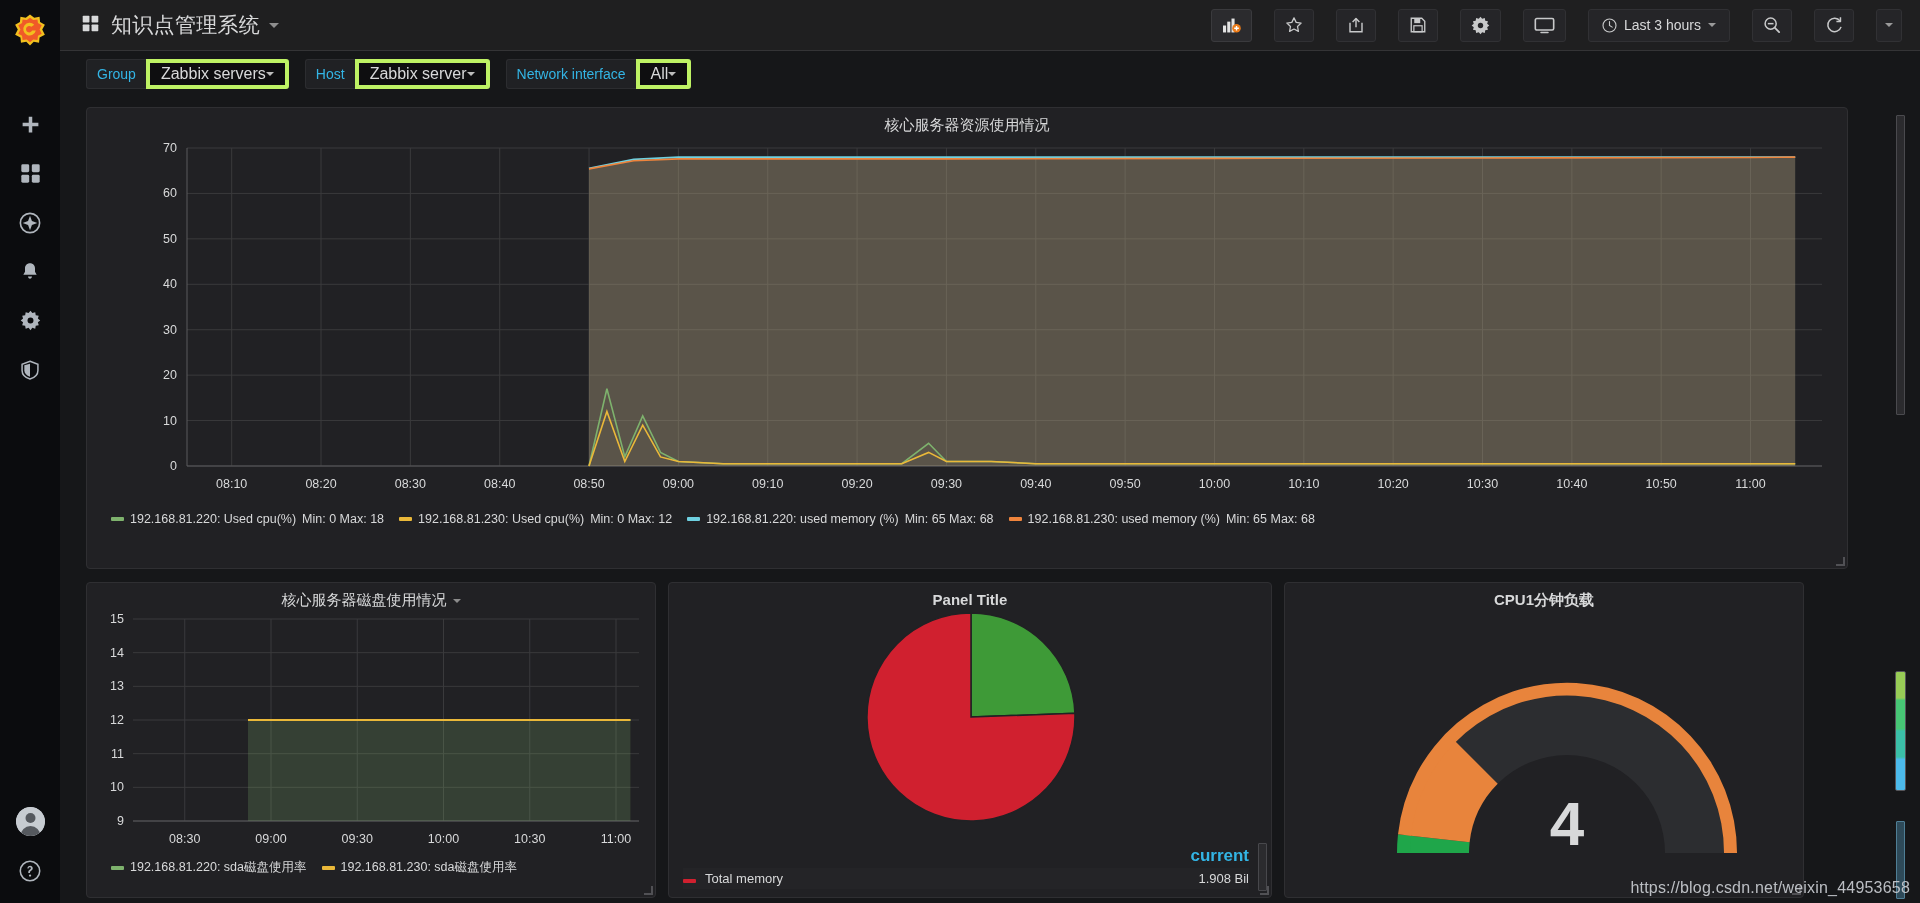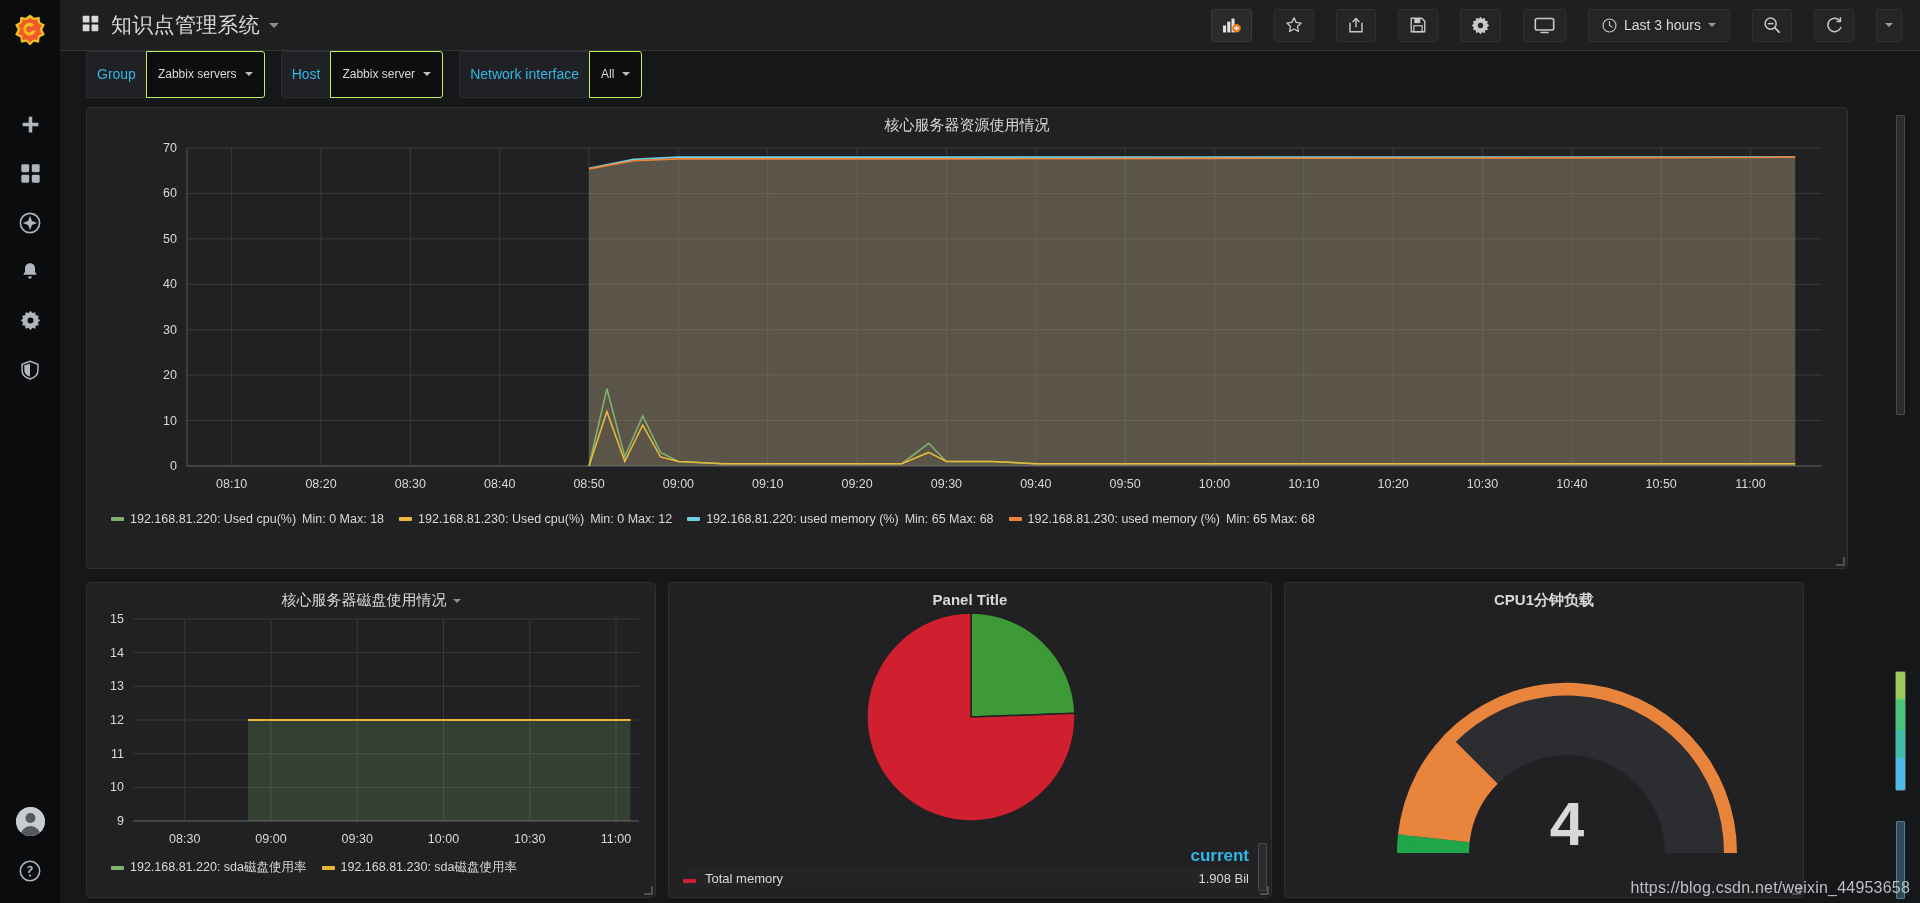--- a/index.html
+++ b/index.html
@@ -60,29 +60,29 @@
   .navbtn .mini-caret { border-left:4px solid transparent;border-right:4px solid transparent;border-top:4px solid #9a9a9a; }
 
   
   #dashboard {
     position: absolute; left: 60px; top: 51px; width: 1848px; height: 852px;
     background: #161719; overflow: hidden;
   }
   #submenu {
     height: 46px; display: flex; align-items: center; padding: 0 0 0 26px; gap: 16px;
   }
-  .tmpl-var { display: flex; align-items: stretch; height: 47px; }
+  .tmpl-var { display: flex; align-items: stretch; height: 30px; }
   .tmpl-label {
     background: #202124; border: 1px solid #2c2d30; border-right: none;
     border-radius: 3px 0 0 3px; color: #33b5e5; font-size: 14px; font-weight: 500;
     display: flex; align-items: center; padding: 0 10px;
   }
   .tmpl-value {
-    background: #0e0e10; border: 1px solid #bef264; border-radius: 0 3px 3px 0;
-    color: #d8d9da; font-size: 12px; display: flex; align-items: center; gap: 8px;
+    background: #0e0e10; border: 4px solid #bef264; border-radius: 0 3px 3px 0;
+    color: #d8d9da; font-size: 16px; display: flex; align-items: center; 
     padding: 0 11px; cursor: pointer;
   }
   .tmpl-value .mini-caret { border-left:4px solid transparent;border-right:4px solid transparent;border-top:4px solid #bcbcbc; }
 
   
   .panel {
     position: absolute; background: #212124; border: 1px solid #2f2f32; border-radius: 4px;
   }
   .panel-title {
     text-align: center; color: #d8d9da; font-size: 15px; padding-top: 8px; height: 28px;

